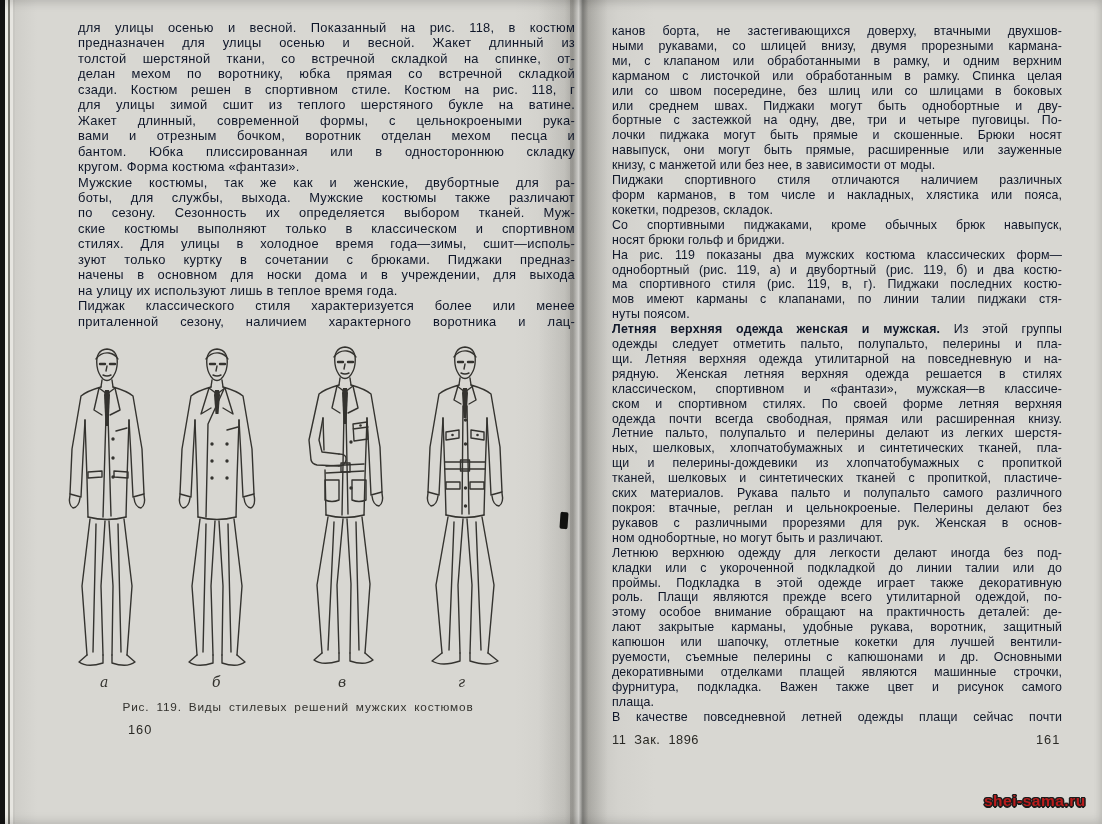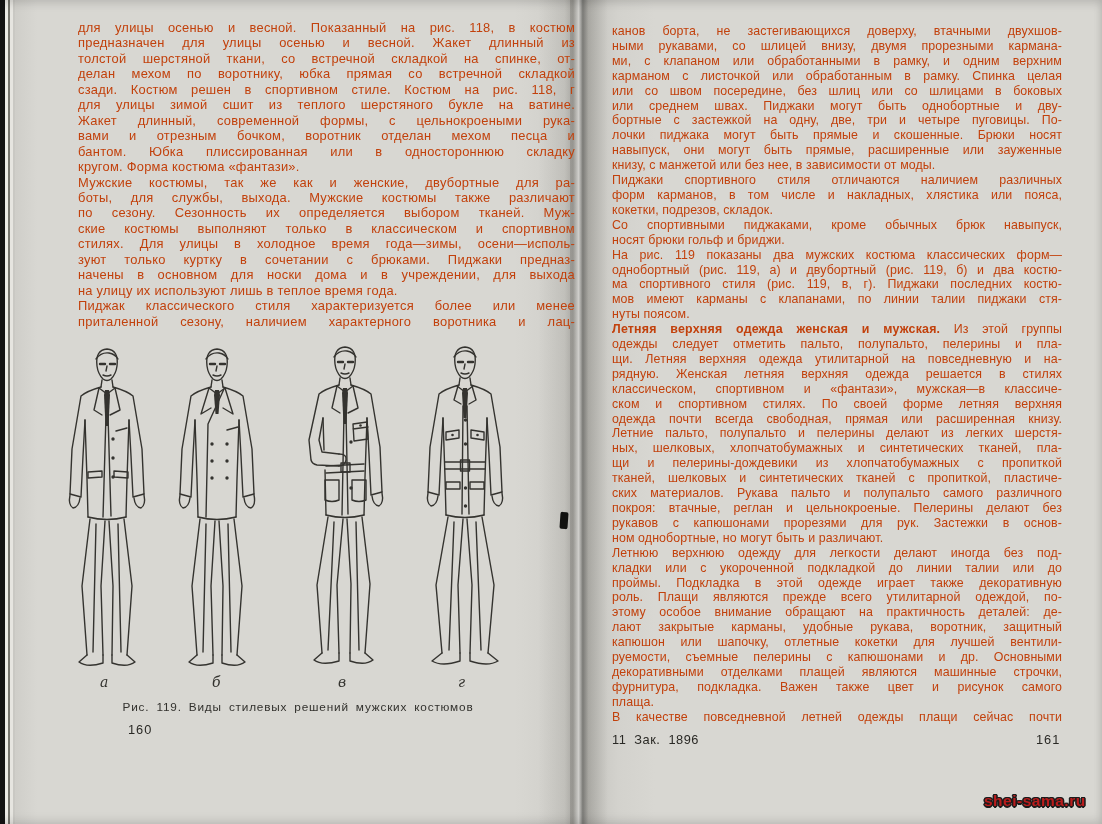--- a/index.html
+++ b/index.html
@@ -13,21 +13,21 @@
   .page-right{position:absolute;left:570px;top:0;width:532px;height:824px;
     background:linear-gradient(90deg,#b2b1ac 0%,#c6c5c0 4%,#d3d2cd 9%,#d8d7d2 16%,#d8d7d2 100%);}
   .gutter{position:absolute;left:538px;top:0;width:70px;height:824px;pointer-events:none;
     background:linear-gradient(90deg,rgba(0,0,0,0) 0%,rgba(60,58,52,.10) 38%,rgba(60,58,52,.25) 50%,rgba(255,255,255,.30) 58%,rgba(30,30,28,.42) 64%,rgba(60,58,52,.20) 72%,rgba(0,0,0,0) 100%);}
   .vignette{position:absolute;inset:0;pointer-events:none;
     box-shadow:inset 0 4px 8px rgba(0,0,0,.12), inset 0 -4px 8px rgba(0,0,0,.10);}
   .ink-blob{position:absolute;left:560px;top:512px;width:8px;height:17px;background:#121210;border-radius:2px;transform:rotate(4deg);}
 
   
   .textcol{position:absolute;color:#29282575;}
-  .textcol{color:#c2410c;}
+  .textcol{color:#0f172a;}
   #left-text{left:78px;top:20px;width:497px;font-size:12.9px;line-height:15.45px;letter-spacing:.25px;}
   #right-text{left:612px;top:24px;width:450px;font-size:12.4px;line-height:14.9px;letter-spacing:.1px;}
   .tline{text-align:justify;text-align-last:justify;}
   .tline.last{text-align-last:left;}
   .tline b{font-weight:bold;letter-spacing:.2px;}
 
   
   .fig-svg{position:absolute;left:52px;top:342px;}
   .ln{fill:none;stroke:#34332f;stroke-width:1.4;stroke-linecap:round;stroke-linejoin:round;}
   .lnb{fill:none;stroke:#34332f;stroke-width:2.4;stroke-linecap:round;}
@@ -65,21 +65,21 @@
       <div class="tline">сзади. Костюм решен в спортивном стиле. Костюм на рис. 118, г</div>
       <div class="tline">для улицы зимой сшит из теплого шерстяного букле на ватине.</div>
       <div class="tline">Жакет длинный, современной формы, с цельнокроеными рука-</div>
       <div class="tline">вами и отрезным бочком, воротник отделан мехом песца и</div>
       <div class="tline">бантом. Юбка плиссированная или в одностороннюю складку</div>
       <div class="tline last">кругом. Форма костюма «фантази».</div>
       <div class="tline">Мужские костюмы, так же как и женские, двубортные для ра-</div>
       <div class="tline">боты, для службы, выхода. Мужские костюмы также различают</div>
       <div class="tline">по сезону. Сезонность их определяется выбором тканей. Муж-</div>
       <div class="tline">ские костюмы выполняют только в классическом и спортивном</div>
-      <div class="tline">стилях. Для улицы в холодное время года—зимы, осени—исполь-</div>
+      <div class="tline">стилях. Для улицы в холодное время года—зимы, сшит—исполь-</div>
       <div class="tline">зуют только куртку в сочетании с брюками. Пиджаки предназ-</div>
       <div class="tline">начены в основном для носки дома и в учреждении, для выхода</div>
       <div class="tline last">на улицу их используют лишь в теплое время года.</div>
       <div class="tline">Пиджак классического стиля характеризуется более или менее</div>
       <div class="tline">приталенной сезону, наличием характерного воротника и лац-</div>
     </div>
 
   <svg class="fig-svg" width="470" height="334" viewBox="0 0 470 334">
 
     <g transform="translate(5,2)">
@@ -243,21 +243,21 @@
       <div class="tline">рядную. Женская летняя верхняя одежда решается в стилях</div>
       <div class="tline">классическом, спортивном и «фантази», мужская—в классиче-</div>
       <div class="tline">ском и спортивном стилях. По своей форме летняя верхняя</div>
       <div class="tline">одежда почти всегда свободная, прямая или расширенная книзу.</div>
       <div class="tline">Летние пальто, полупальто и пелерины делают из легких шерстя-</div>
       <div class="tline">ных, шелковых, хлопчатобумажных и синтетических тканей, пла-</div>
       <div class="tline">щи и пелерины-дождевики из хлопчатобумажных с пропиткой</div>
       <div class="tline">тканей, шелковых и синтетических тканей с пропиткой, пластиче-</div>
       <div class="tline">ских материалов. Рукава пальто и полупальто самого различного</div>
       <div class="tline">покроя: втачные, реглан и цельнокроеные. Пелерины делают без</div>
-      <div class="tline">рукавов с капюшонами прорезями для рук. Застежки в основ-</div>
+      <div class="tline">рукавов с различными прорезями для рук. Женская в основ-</div>
       <div class="tline last">ном однобортные, но могут быть и различают.</div>
       <div class="tline">Летнюю верхнюю одежду для легкости делают иногда без под-</div>
       <div class="tline">кладки или с укороченной подкладкой до линии талии или до</div>
       <div class="tline">проймы. Подкладка в этой одежде играет также декоративную</div>
       <div class="tline">роль. Плащи являются прежде всего утилитарной одеждой, по-</div>
       <div class="tline">этому особое внимание обращают на практичность деталей: де-</div>
       <div class="tline">лают закрытые карманы, удобные рукава, воротник, защитный</div>
       <div class="tline">капюшон или шапочку, отлетные кокетки для лучшей вентили-</div>
       <div class="tline">руемости, съемные пелерины с капюшонами и др. Основными</div>
       <div class="tline">декоративными отделками плащей являются машинные строчки,</div>

